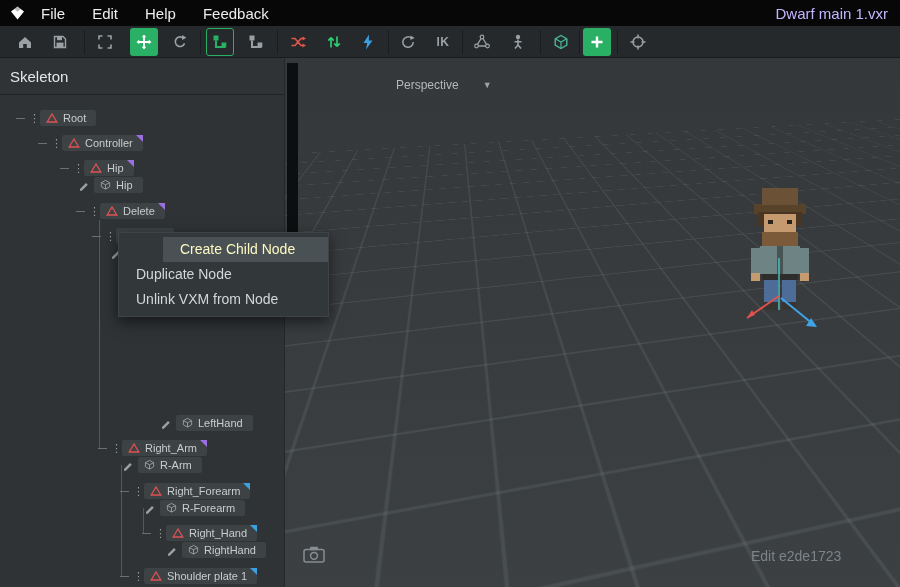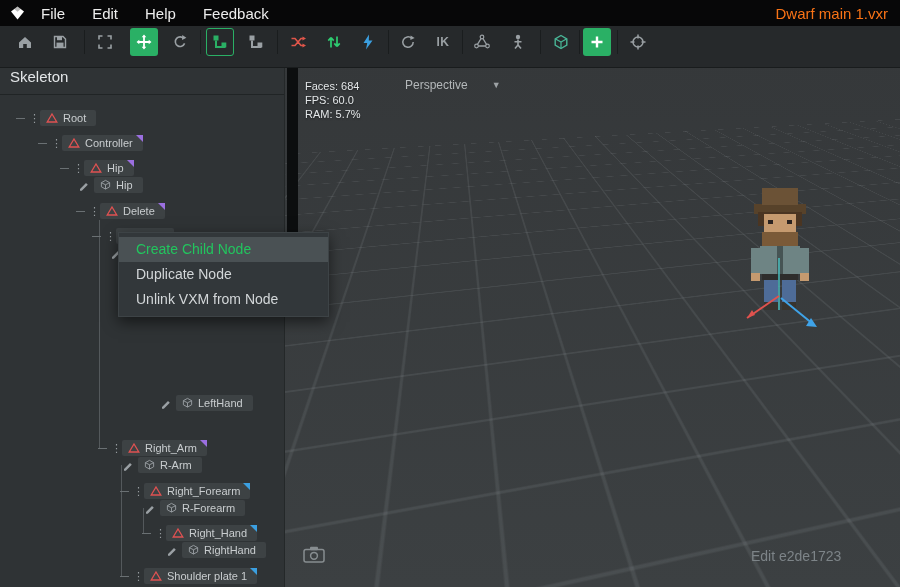--- a/index.html
+++ b/index.html
@@ -5,24 +5,24 @@
   * { margin:0; padding:0; box-sizing:border-box; }
   html,body { width:900px; height:587px; overflow:hidden; background:#3a3e40;
     font-family:"Liberation Sans","DejaVu Sans",sans-serif; }
   body { position:relative; }
 
   
   .menubar { position:absolute; left:0; top:0; width:900px; height:26px; background:#070708;
     display:flex; align-items:center; color:#ededed; font-size:15px; z-index:30; }
   .logo { width:18px; height:16px; margin:0 14px 0 9px; display:flex; align-items:center; }
   .menu-item { margin-right:27px; cursor:default; }
-  .menubar-title { position:absolute; right:12px; top:5px; font-size:15px; color:#f97316; }
-
-  
-  .toolbar { position:absolute; left:0; top:26px; width:900px; height:42px; background:#26292b;
+  .menubar-title { position:absolute; right:12px; top:5px; font-size:15px; color:#c4b5fd; }
+
+  
+  .toolbar { position:absolute; left:0; top:26px; width:900px; height:32px; background:#26292b;
     border-bottom:1px solid #191c1d; z-index:29; }
   .tbtn { position:absolute; top:2px; width:28px; height:28px; border-radius:3px;
     display:flex; align-items:center; justify-content:center; color:#9aa0a4; }
   .tbtn.green { background:#2ab065; color:#fff; }
   .tbtn.outlined { border:1px solid #2ab065; color:#2ab065; }
   .tsep { position:absolute; top:4px; width:1px; height:24px; background:#1a1d1e; }
   .ik-label { font-size:12px; font-weight:bold; color:#9aa0a4; letter-spacing:0.5px; }
 
   
   .panel { position:absolute; left:0; top:58px; width:285px; bottom:0; background:#2f3335;
@@ -40,37 +40,37 @@
     border-top:7px solid #9b6fe0; border-left:7px solid transparent; }
   .mark.blue { border-top-color:#3b9fe0; }
   .pencil { margin-right:4px; display:flex; }
   .vline { position:absolute; width:1px; background:#54595c; }
 
   
   .ctx-menu { position:absolute; left:118px; top:232px; width:211px; background:#32373a;
     border:1px solid #3d4346; box-shadow:0 5px 14px rgba(0,0,0,0.55); padding:4px 0; z-index:100; }
   .ctx-item { height:25px; line-height:25px; padding-left:17px; font-size:14px; color:#d3d7d9;
     white-space:nowrap; }
-  .ctx-item.highlighted { background:#4a5154; color:#22c55e; }
+  .ctx-item.highlighted { background:#4a5154; color:#fef9c3;margin-left:44px; }
 
   
   .viewport { position:absolute; left:285px; top:58px; width:615px; bottom:0;
     background:linear-gradient(#35383a,#3c4042); overflow:hidden; z-index:1; }
   .grid-wrap { position:absolute; inset:0; perspective:520px; }
   .grid-plane { position:absolute; left:-120%; top:-50%; width:340%; height:400%;
     background-image:
       linear-gradient(rgba(210,220,224,0.085) 1.5px, transparent 1.5px),
       linear-gradient(90deg, rgba(210,220,224,0.085) 1.5px, transparent 1.5px);
     background-size:58px 58px;
     transform:rotateX(57deg) rotateZ(-13deg);
     transform-origin:45% 22%; }
   .vstrip { position:absolute; left:2px; top:5px; width:11px; height:170px; background:#0c0e0f; }
   .stats { position:absolute; left:20px; top:21px; font-size:11px; color:#e3e6e8;
     line-height:14px; text-shadow:0 1px 2px rgba(0,0,0,0.45); }
-  .cam-select { position:absolute; left:120px; top:20px; display:flex; align-items:center;
+  .cam-select { position:absolute; left:111px; top:20px; display:flex; align-items:center;
     gap:24px; font-size:12px; color:#b4b8ba; }
   .cam-caret { font-size:9px; color:#9da2a5; }
   .beta { position:absolute; left:466px; top:490px; font-size:14px; color:#7d8488; }
   .cam-btn { position:absolute; left:18px; top:488px; display:flex; }
 
   
   .char { position:absolute; left:462px; top:126px; width:66px; height:130px; }
   .char div { position:absolute; }
   .c-hat   { left:15px; top:4px;  width:36px; height:17px; background:#6b5236; }
   .c-brim  { left:7px;  top:20px; width:52px; height:10px; background:#57422a; }
@@ -293,21 +293,21 @@
   </div>
   <div class="trow" style="left:110px; top:187px;">
     <span class="pencil">
       <svg width="12" height="12" viewBox="0 0 12 12">
           <path d="M2 10 L8 4 L9.8 5.8 L3.8 11.8 H2 Z M8.8 3.2 L10.6 5" fill="#9aa0a4"></path>
         </svg>
     </span>
     <span class="nbox" style="min-width:58px"></span>
   </div>
 
-  <div class="trow" style="left:160px; top:337px;">
+  <div class="trow" style="left:160px; top:357px;">
     <span class="pencil">
       <svg width="12" height="12" viewBox="0 0 12 12">
           <path d="M2 10 L8 4 L9.8 5.8 L3.8 11.8 H2 Z M8.8 3.2 L10.6 5" fill="#9aa0a4"></path>
         </svg>
     </span>
     <span class="nbox">
       <svg width="11" height="11" viewBox="0 0 12 12">
           <path d="M6 1.5 L10.5 4 V8.5 L6 11 L1.5 8.5 V4 Z M1.5 4 L6 6.3 L10.5 4 M6 6.3 V11" fill="none" stroke="#9aa0a4" stroke-width="1"></path>
         </svg>
       <span>LeftHand</span>
@@ -401,25 +401,20 @@
     </span>
   </div>
 </div>
 
 <div class="viewport">
   <div class="grid-wrap">
     <div class="grid-plane"></div>
   </div>
   <div class="vstrip"></div>
 
-  <div class="stats">
-    <div>Faces: 684</div>
-    <div>FPS: 60.0</div>
-    <div>RAM: 5.7%</div>
-  </div>
 
   <div class="cam-select">
     <span>Perspective</span>
     <span class="cam-caret">▼</span>
   </div>
 
   <div class="char">
     <div class="c-brim"></div>
     <div class="c-hat"></div>
     <div class="c-hair"></div>

